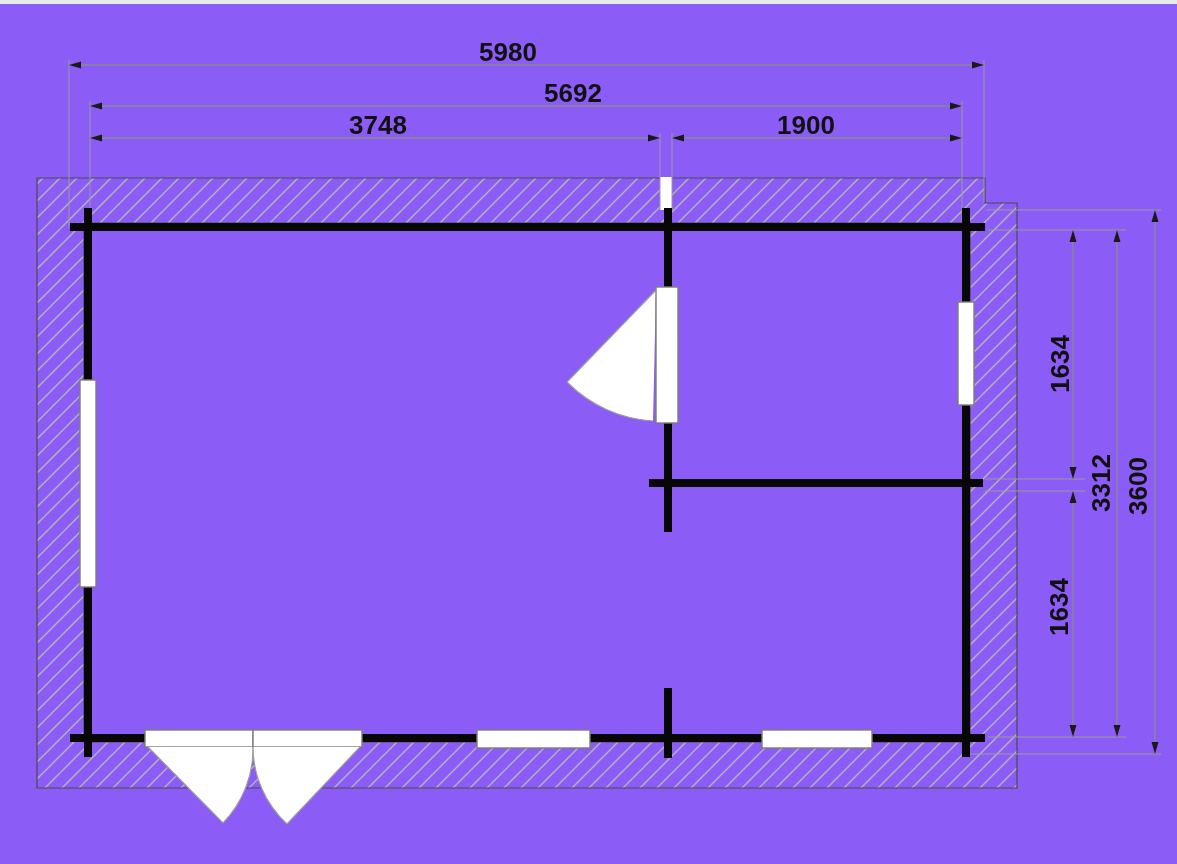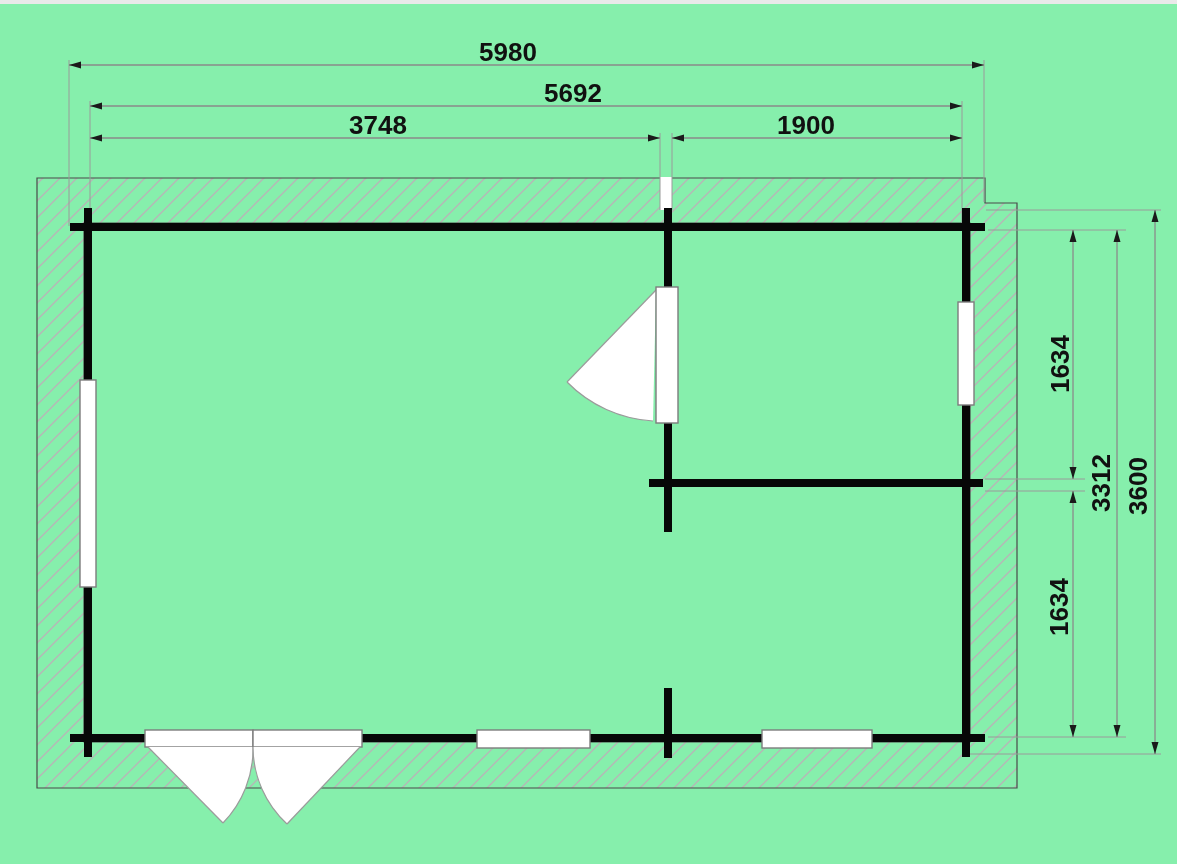--- a/index.html
+++ b/index.html
@@ -1,16 +1,16 @@
 <!DOCTYPE html>
 <html><head>
 <meta charset="utf-8">
 <style>
   html,body{margin:0;padding:0;background:#ffffff;}
-  .page{position:relative;width:1177px;height:864px;background:#86efac;overflow:hidden;text-align:center;}
+  .page{position:relative;width:1177px;height:864px;background:#8b5cf6;overflow:hidden;text-align:center;}
   .topstrip{position:absolute;left:0;top:0;width:1177px;height:4px;background:#e9e9e9;}
   svg text{font-family:"Liberation Sans","DejaVu Sans",sans-serif;font-weight:700;font-size:26px;fill:#111111;}
   .dimline{stroke:#8a8a8a;stroke-width:1.3;fill:none;}
   .extline{stroke:#9a9a9a;stroke-width:1;fill:none;}
   .arrow{fill:#1a1a1a;stroke:none;}
   .wall{stroke:#070707;stroke-width:8;fill:none;stroke-linecap:butt;}
   .opening{fill:#ffffff;stroke:#7d7d7d;stroke-width:1.4;}
   .swingfill{fill:#ffffff;stroke:none;}
   .swingline{stroke:#9b9b9b;stroke-width:1.2;fill:none;}
 </style>

